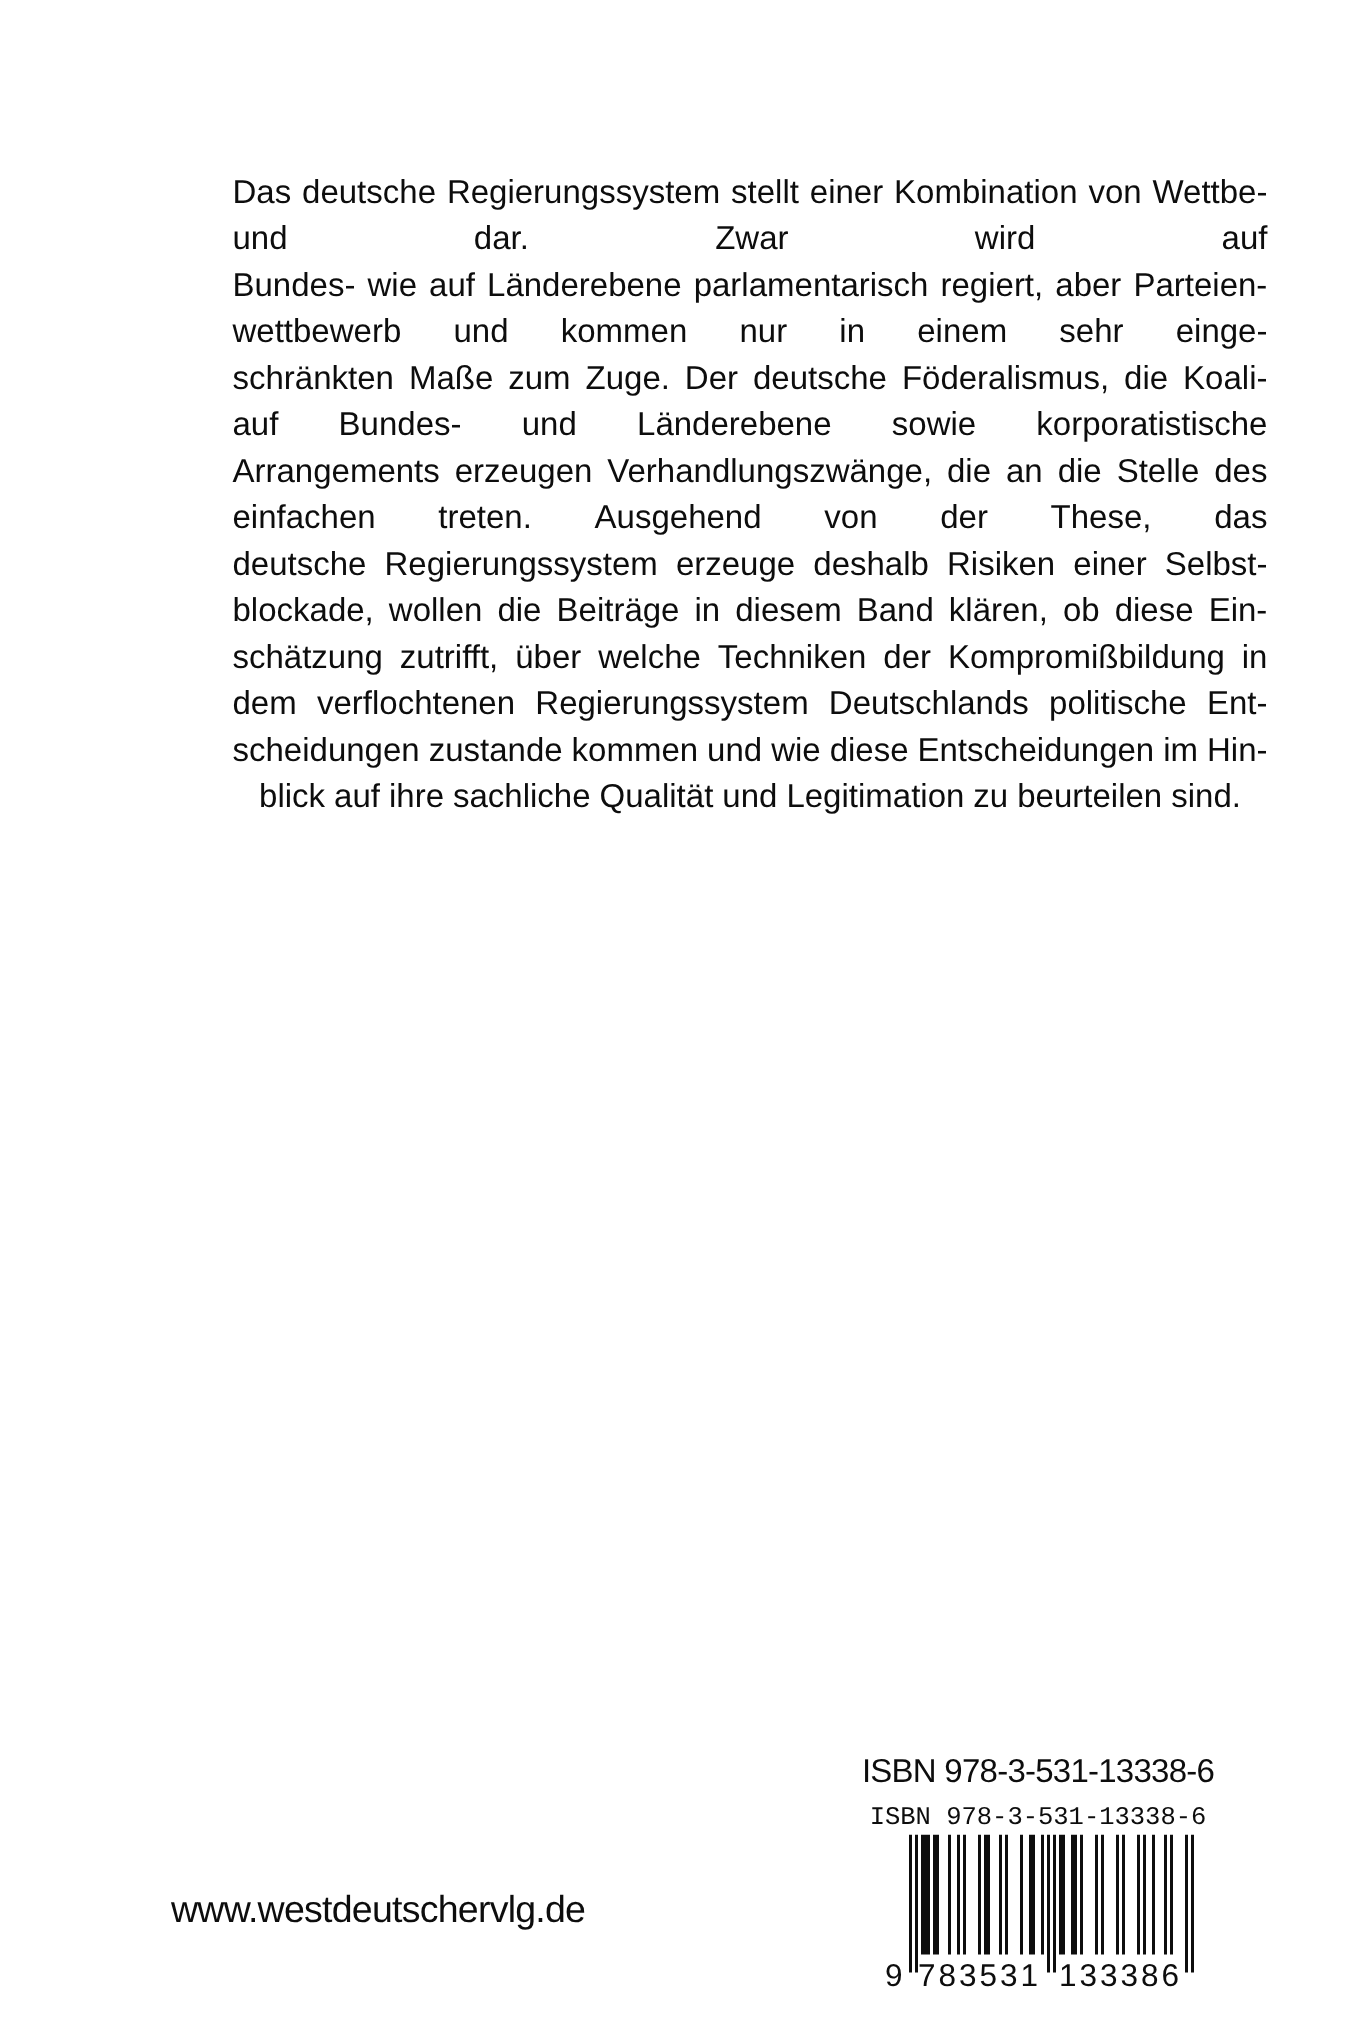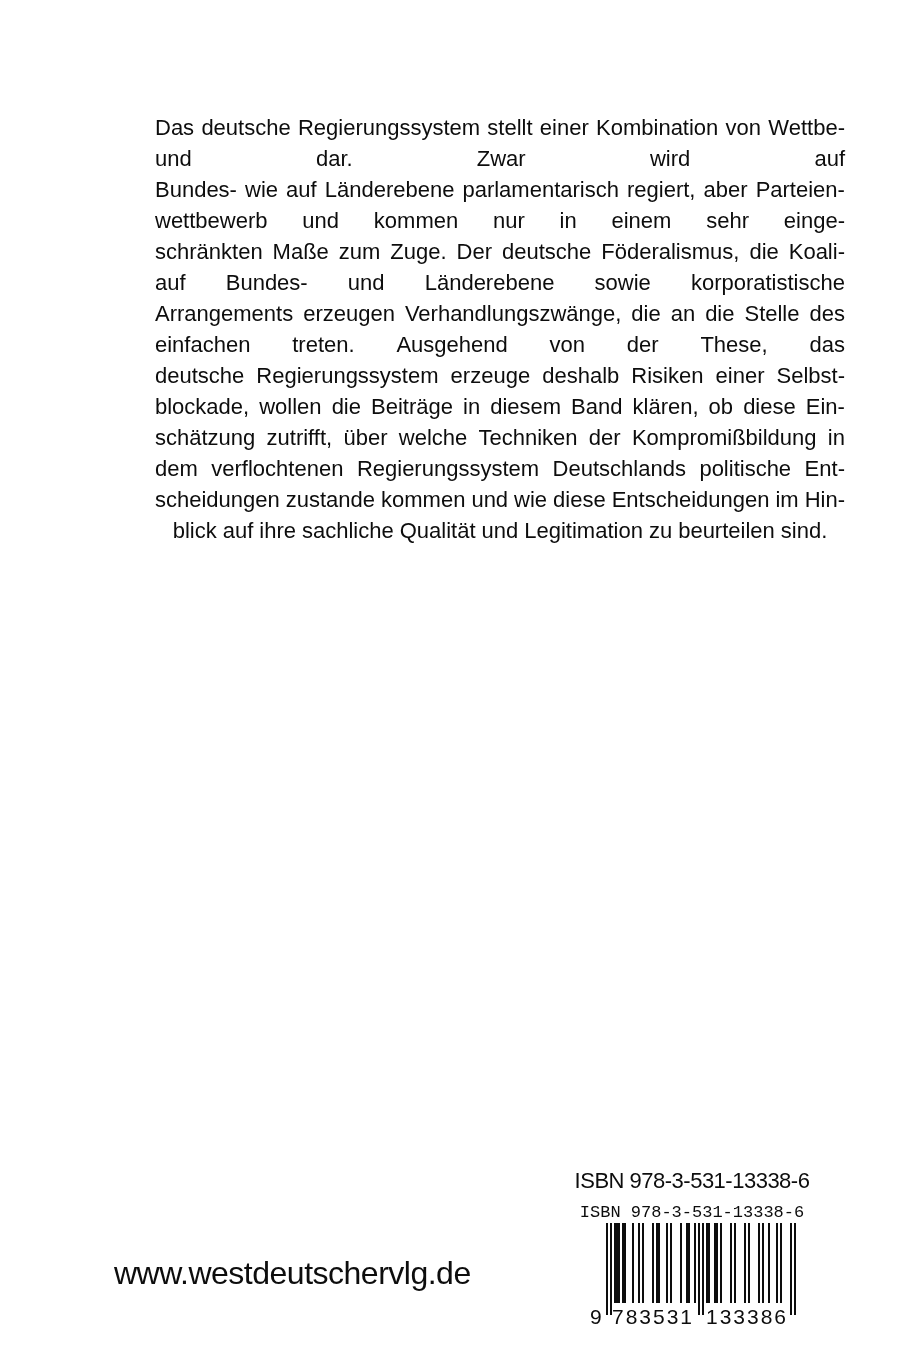--- a/index.html
+++ b/index.html
@@ -68,21 +68,21 @@
     font-size: 21px;
     letter-spacing: 2px;
     fill: #0d0d0d;
   }
 
   
   .website {
     position: absolute;
     left: 114px;
     top: 1260px;
-    font-size: 32px;
+    font-size: 25px;
     line-height: 27px;
     letter-spacing: -0.5px;
     white-space: nowrap;
   }
 </style>
 </head>
 <body>
 
 <div class="blurb">
     <div class="bl">

